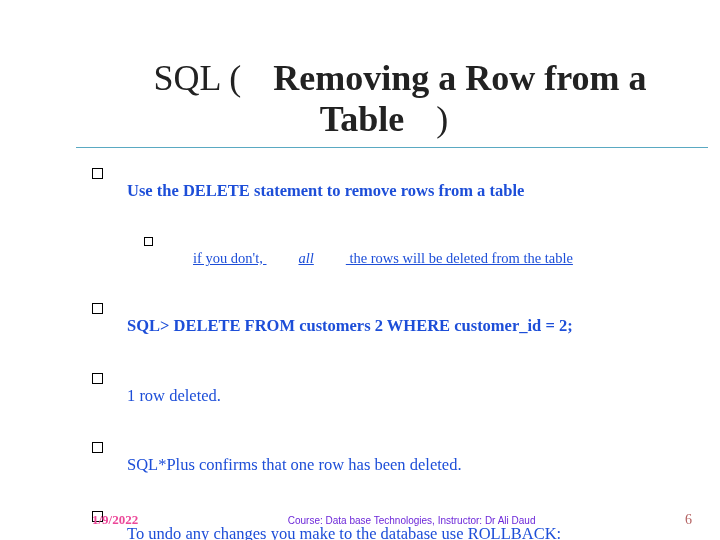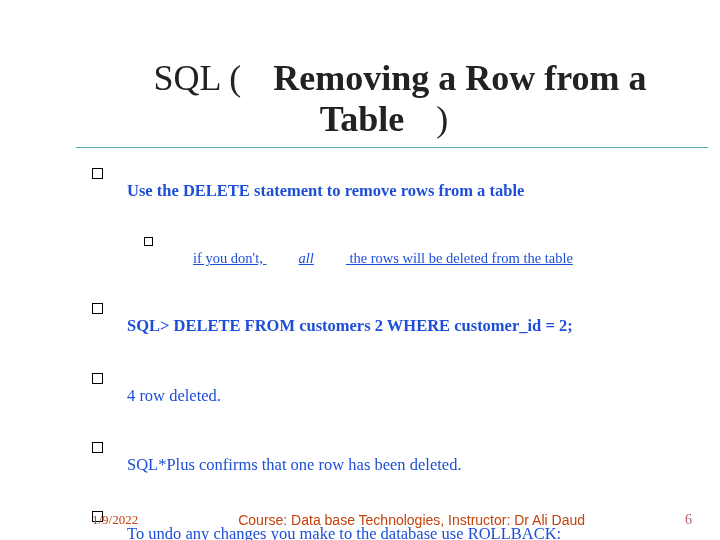--- a/index.html
+++ b/index.html
@@ -40,22 +40,22 @@
   .ital { font-style: italic; }
   .footer {
     position: absolute;
     left: 0; right: 0; bottom: 12px;
     display: flex;
     align-items: center;
     justify-content: space-between;
     padding: 0 28px;
     font-family: Arial, Helvetica, sans-serif;
   }
-  .date { font-size: 13px; color: #c2410c; font-family: Georgia, serif; }
-  .course { font-size: 14px; color: #c2410c; }
+  .date { font-size: 13px; color: #ec4899; font-family: Georgia, serif; font-weight: bold; }
+  .course { font-size: 10px; color: #6d28d9; }
   .pagenum { font-size: 14px; color: #b36060; font-family: Georgia, serif; }
 </style>
 </head>
 <body>
 
 <div class="title">
   <span>SQL (</span><b>Removing a Row from a Table</b><span>)</span>
 </div>
 
 <div class="content">
@@ -74,21 +74,21 @@
     </span>
   </div>
 
   <div class="l1">
     <span class="bullet"></span>
     <span class="txt bold">SQL&gt; DELETE FROM customers  2  WHERE customer_id = 2;</span>
   </div>
 
   <div class="l1">
     <span class="bullet"></span>
-    <span class="txt">4 row deleted.</span>
+    <span class="txt">1 row deleted.</span>
   </div>
 
   <div class="l1">
     <span class="bullet"></span>
     <span class="txt">SQL*Plus confirms that one row has been deleted.</span>
   </div>
 
   <div class="l1">
     <span class="bullet"></span>
     <span class="txt">To undo any changes you make to the database use ROLLBACK:</span>

